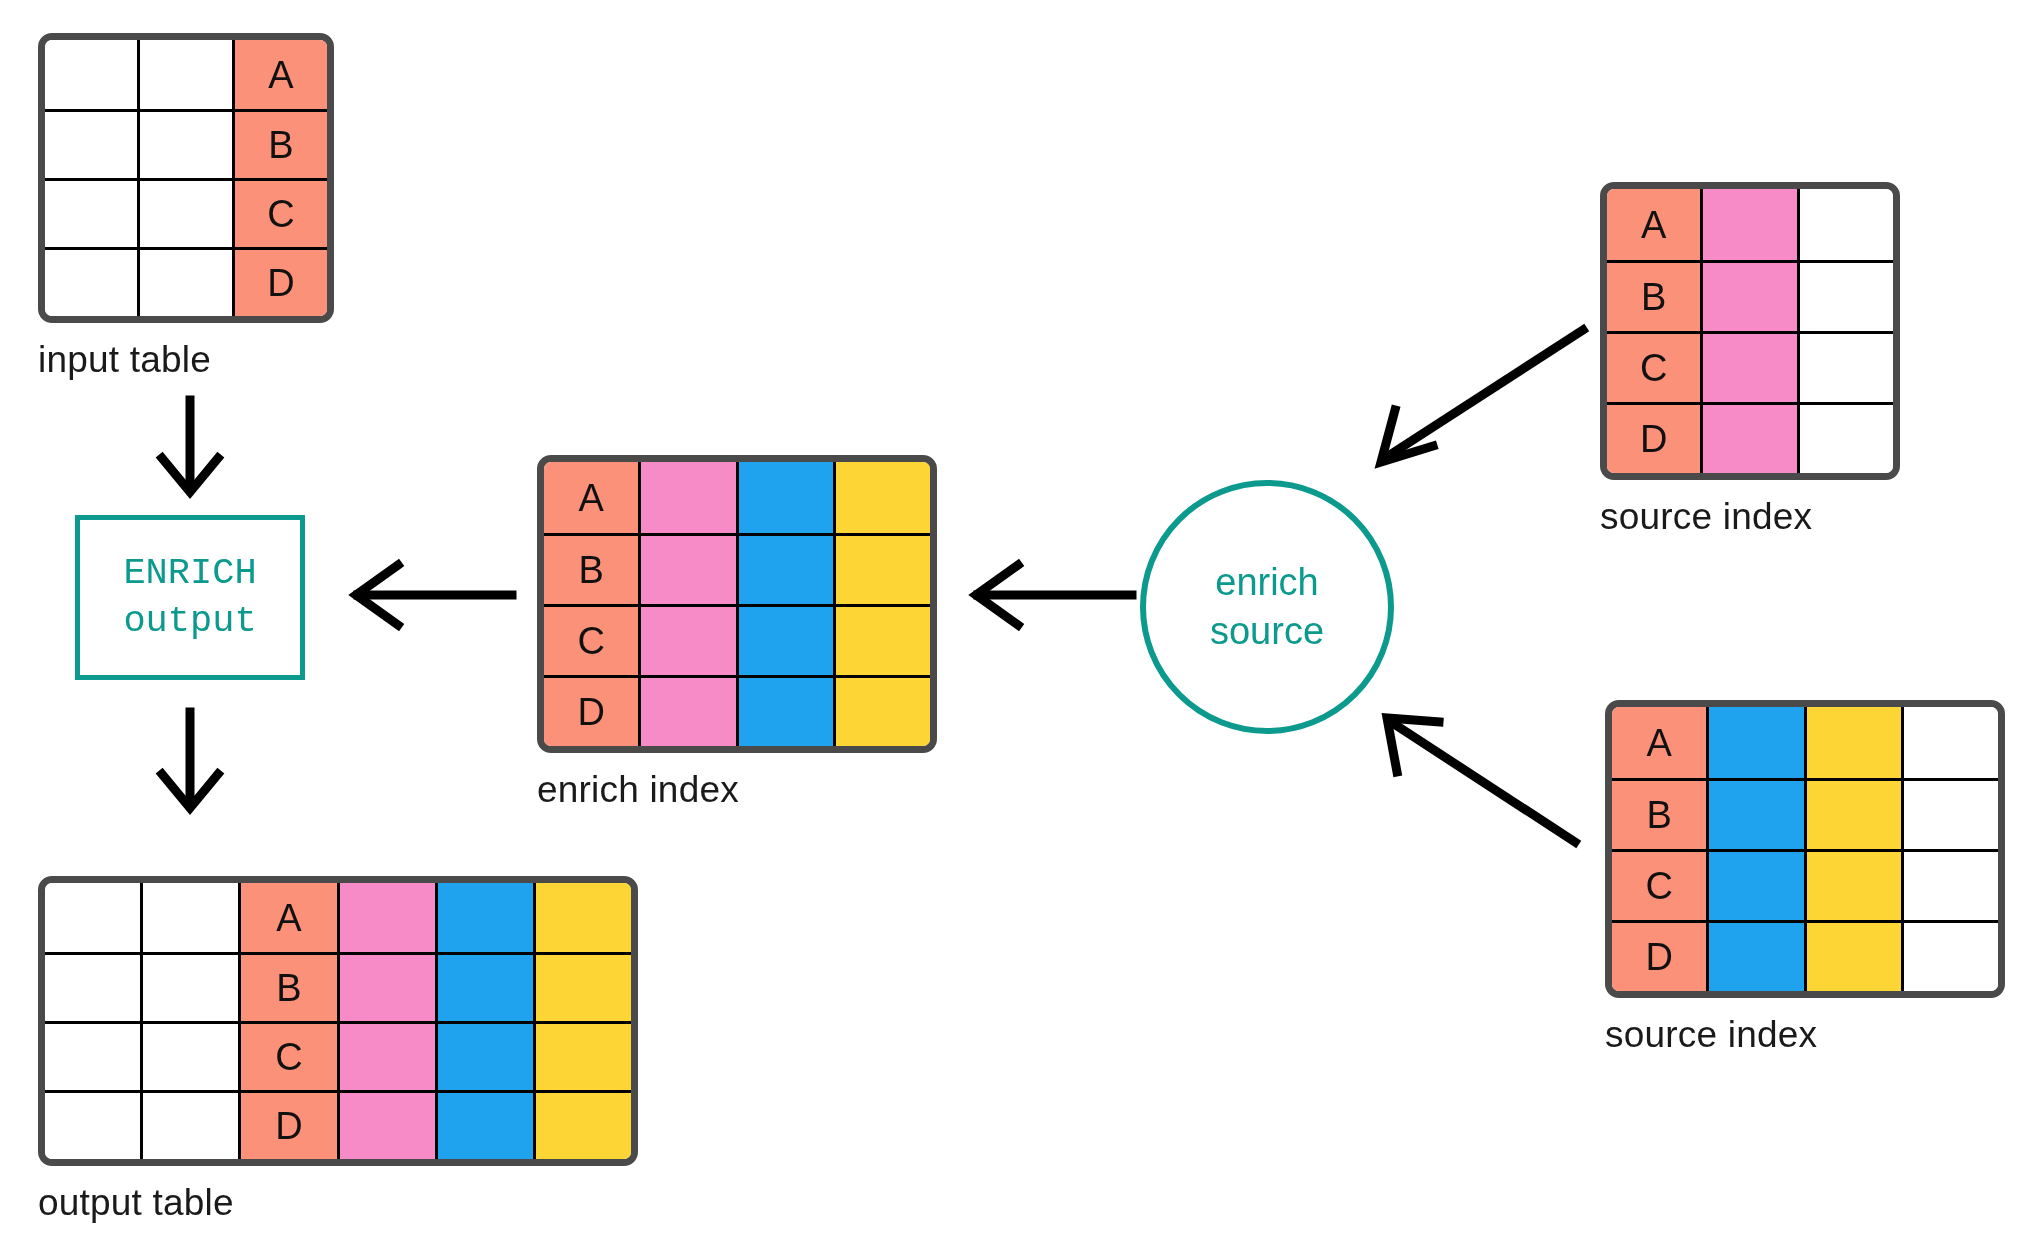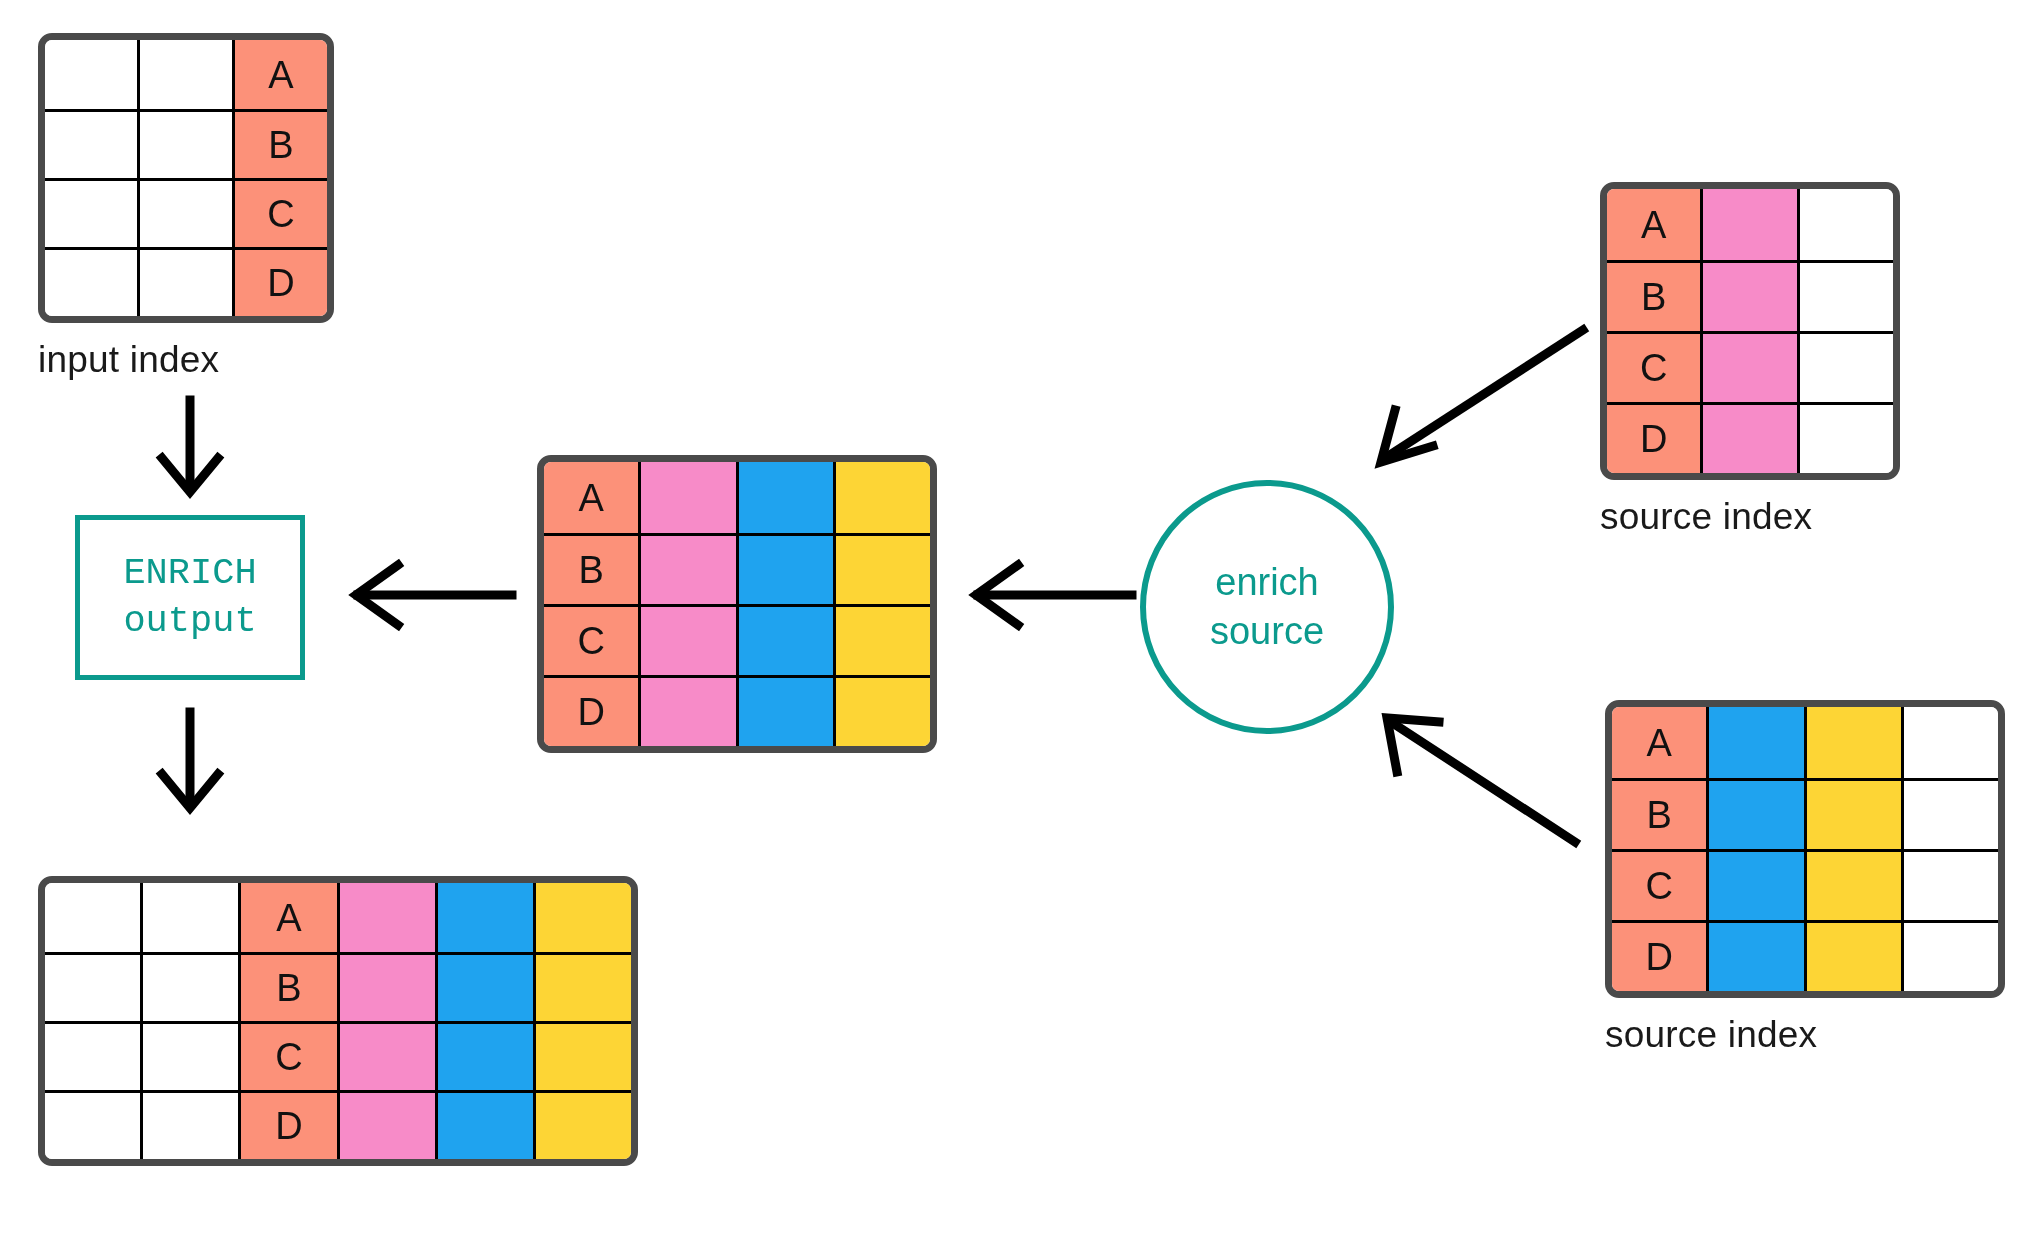--- a/index.html
+++ b/index.html
@@ -129,21 +129,21 @@
         <div class="cell c-white" style="flex: 1 1 0px; height: 69px;"></div>
         <div class="cell c-white" style="flex: 1 1 0px; height: 69px;"></div>
         <div class="cell c-salmon" style="flex: 1 1 0px; height: 69px;">C</div>
       </div>
       <div class="tbl-row">
         <div class="cell c-white" style="flex: 1 1 0px; height: 69px;"></div>
         <div class="cell c-white" style="flex: 1 1 0px; height: 69px;"></div>
         <div class="cell c-salmon" style="flex: 1 1 0px; height: 69px;">D</div>
       </div>
     </div>
-  <div class="caption">input index</div>
+  <div class="caption">input table</div>
 </div>
 
 <div class="cmd-box" style="left:75px; top:515px; width:230px; height:165px;">
   <span class="cmd-line">ENRICH</span>
   <span class="cmd-line">output</span>
 </div>
 
 <div class="tbl-block" style="left:38px; top:876px;">
   <div class="tbl" id="output-table" style="width:600px;">
       <div class="tbl-row">
@@ -172,20 +172,21 @@
       </div>
       <div class="tbl-row">
         <div class="cell c-white" style="flex: 1 1 0px; height: 69px;"></div>
         <div class="cell c-white" style="flex: 1 1 0px; height: 69px;"></div>
         <div class="cell c-salmon" style="flex: 1 1 0px; height: 69px;">D</div>
         <div class="cell c-pink" style="flex: 1 1 0px; height: 69px;"></div>
         <div class="cell c-blue" style="flex: 1 1 0px; height: 69px;"></div>
         <div class="cell c-yellow" style="flex: 1 1 0px; height: 69px;"></div>
       </div>
     </div>
+  <div class="caption">output table</div>
 </div>
 
 <div class="tbl-block" style="left:537px; top:455px;">
   <div class="tbl" id="enrich-index" style="width:400px;">
       <div class="tbl-row">
         <div class="cell c-salmon" style="flex: 1 1 0px; height: 71px;">A</div>
         <div class="cell c-pink" style="flex: 1 1 0px; height: 71px;"></div>
         <div class="cell c-blue" style="flex: 1 1 0px; height: 71px;"></div>
         <div class="cell c-yellow" style="flex: 1 1 0px; height: 71px;"></div>
       </div>
@@ -201,20 +202,21 @@
         <div class="cell c-blue" style="flex: 1 1 0px; height: 71px;"></div>
         <div class="cell c-yellow" style="flex: 1 1 0px; height: 71px;"></div>
       </div>
       <div class="tbl-row">
         <div class="cell c-salmon" style="flex: 1 1 0px; height: 71px;">D</div>
         <div class="cell c-pink" style="flex: 1 1 0px; height: 71px;"></div>
         <div class="cell c-blue" style="flex: 1 1 0px; height: 71px;"></div>
         <div class="cell c-yellow" style="flex: 1 1 0px; height: 71px;"></div>
       </div>
     </div>
+  <div class="caption">enrich index</div>
 </div>
 
 <div class="policy-circle" style="left:1140px; top:480px; width:254px; height:254px;">
   <span class="policy-line">enrich</span>
   <span class="policy-line">source</span>
 </div>
 
 <div class="tbl-block" style="left:1600px; top:182px;">
   <div class="tbl" id="source-index-top" style="width:300px;">
       <div class="tbl-row">

